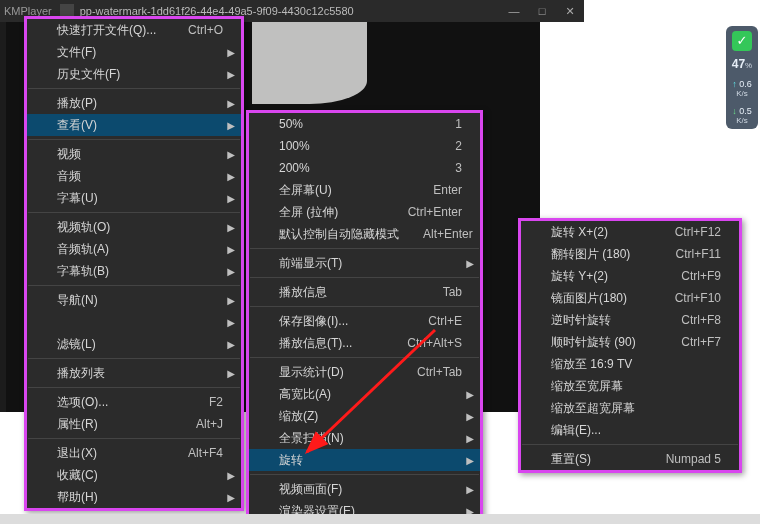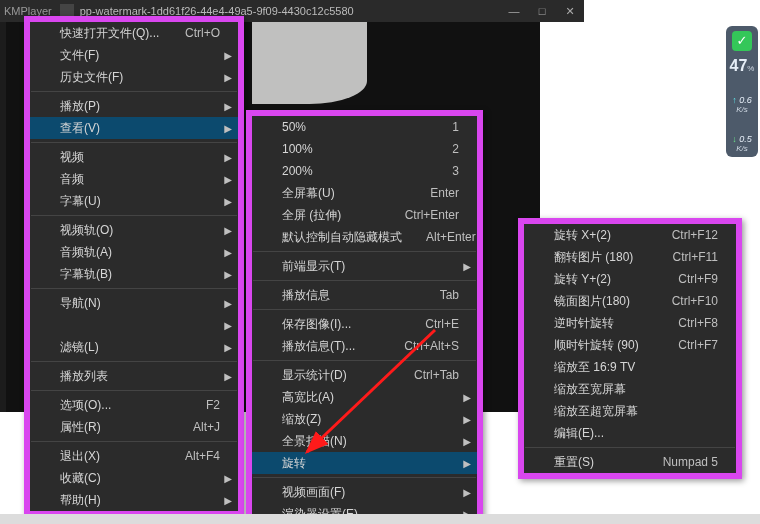--- a/index.html
+++ b/index.html
@@ -23,29 +23,29 @@
   .winbtn { width: 28px; height: 22px; color: #aaa; text-align: center; line-height: 22px; font-size: 11px; }
   .video-bg { position: absolute; left: 0; top: 22px; width: 540px; height: 390px; background: #111; }
   .thumb { position: absolute; left: 252px; top: 22px; width: 115px; height: 82px; background: #c0c0bf; border-bottom-right-radius: 50% 28%; }
   .right-area { position: absolute; left: 540px; top: 0; width: 220px; height: 520px; background: #fff; }
   .net-widget {
     position: absolute; right: 2px; top: 26px; width: 32px;
     background: #4d5a6a; border-radius: 6px; padding: 4px 2px;
     color: #e6eef7; font-size: 10px; text-align: center;
   }
   .net-widget .check { width: 20px; height: 20px; margin: 1px auto 6px; border-radius: 4px; background: #34c759; color: #fff; line-height: 20px; font-size: 13px; }
-  .net-widget .pct { font-size: 16px; font-weight: bold; }
+  .net-widget .pct { font-size: 12px; font-weight: bold; }
   .net-widget .sub { font-size: 8px; color: #cfd8e3; }
-  .net-widget .stat { margin-top: 20px; font-size: 9px; font-style: italic; }
+  .net-widget .stat { margin-top: 8px; font-size: 9px; }
   .net-widget .cyan { color: #5ee1e6; }
   .net-widget .green { color: #6be28a; }
 
   .menu {
     position: absolute; background: #2b2b2b; color: #d6d6d6;
-    border: 6px solid #d946ef; box-shadow: 2px 2px 6px rgba(0,0,0,0.4);
+    border: 3px solid #d946ef; box-shadow: 2px 2px 6px rgba(0,0,0,0.4);
   }
   .menu .item {
     display: flex; align-items: center; height: 22px;
     padding: 0 18px 0 30px; white-space: nowrap; cursor: default;
     position: relative;
   }
   .menu .item.sel { background: #0c4a6e; }
   .menu .item .lbl { flex: 1; }
   .menu .item .sc { color: #bfbfbf; margin-left: 24px; }
   .menu .item .arrow { position: absolute; right: 6px; font-size: 10px; color: #bfbfbf; }

